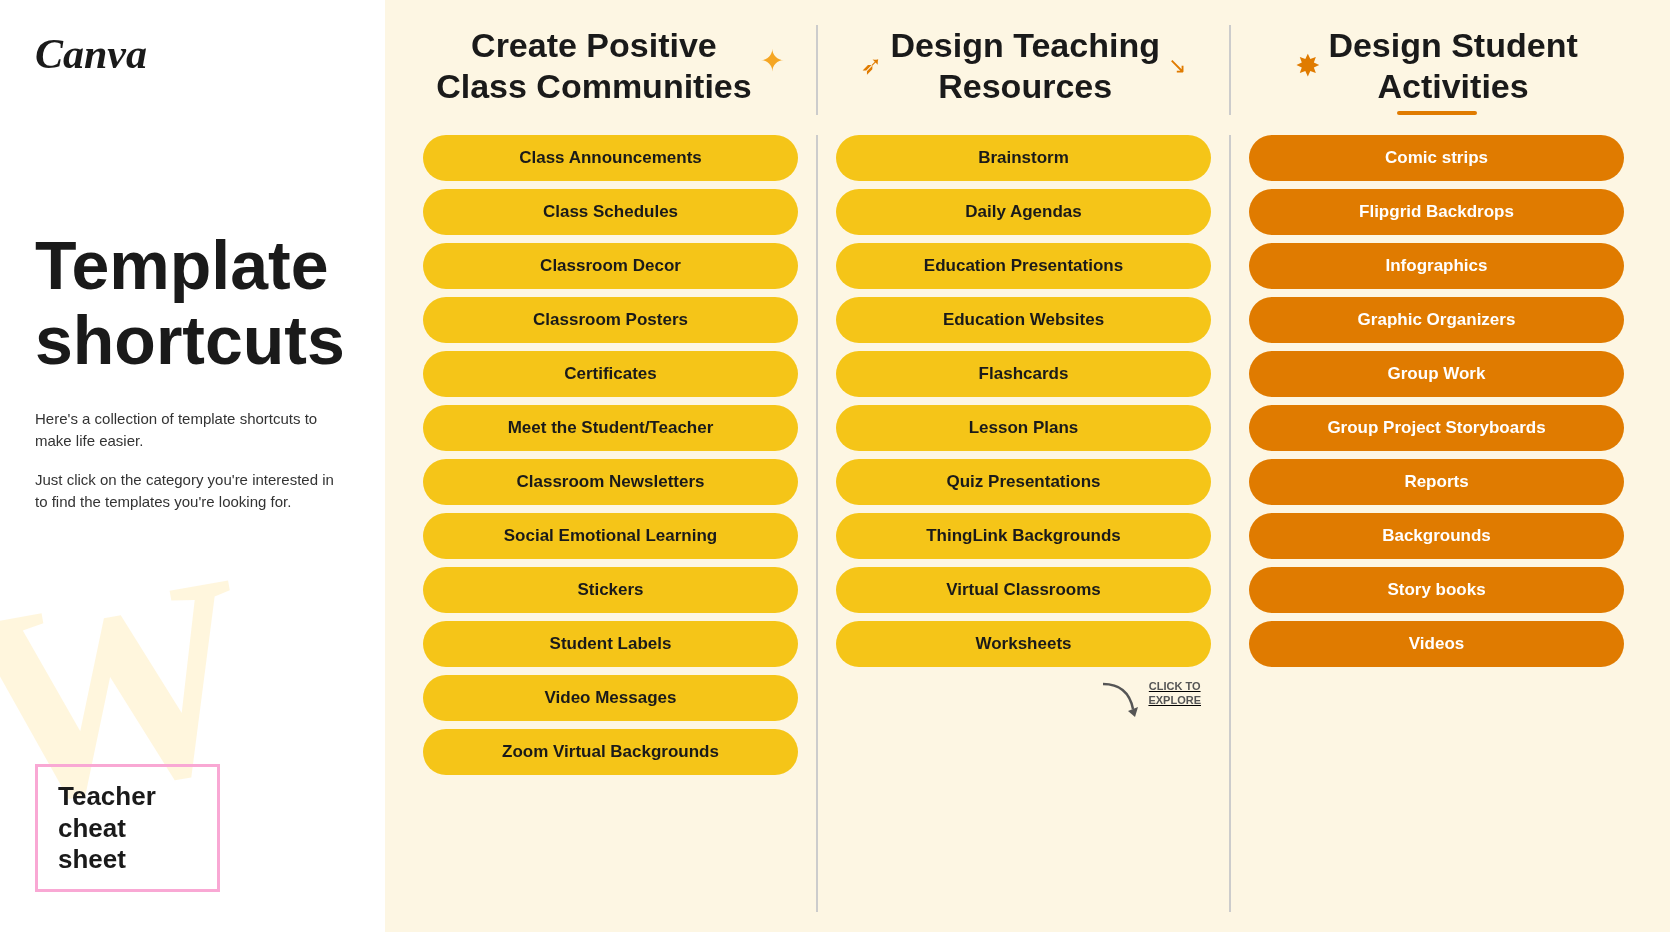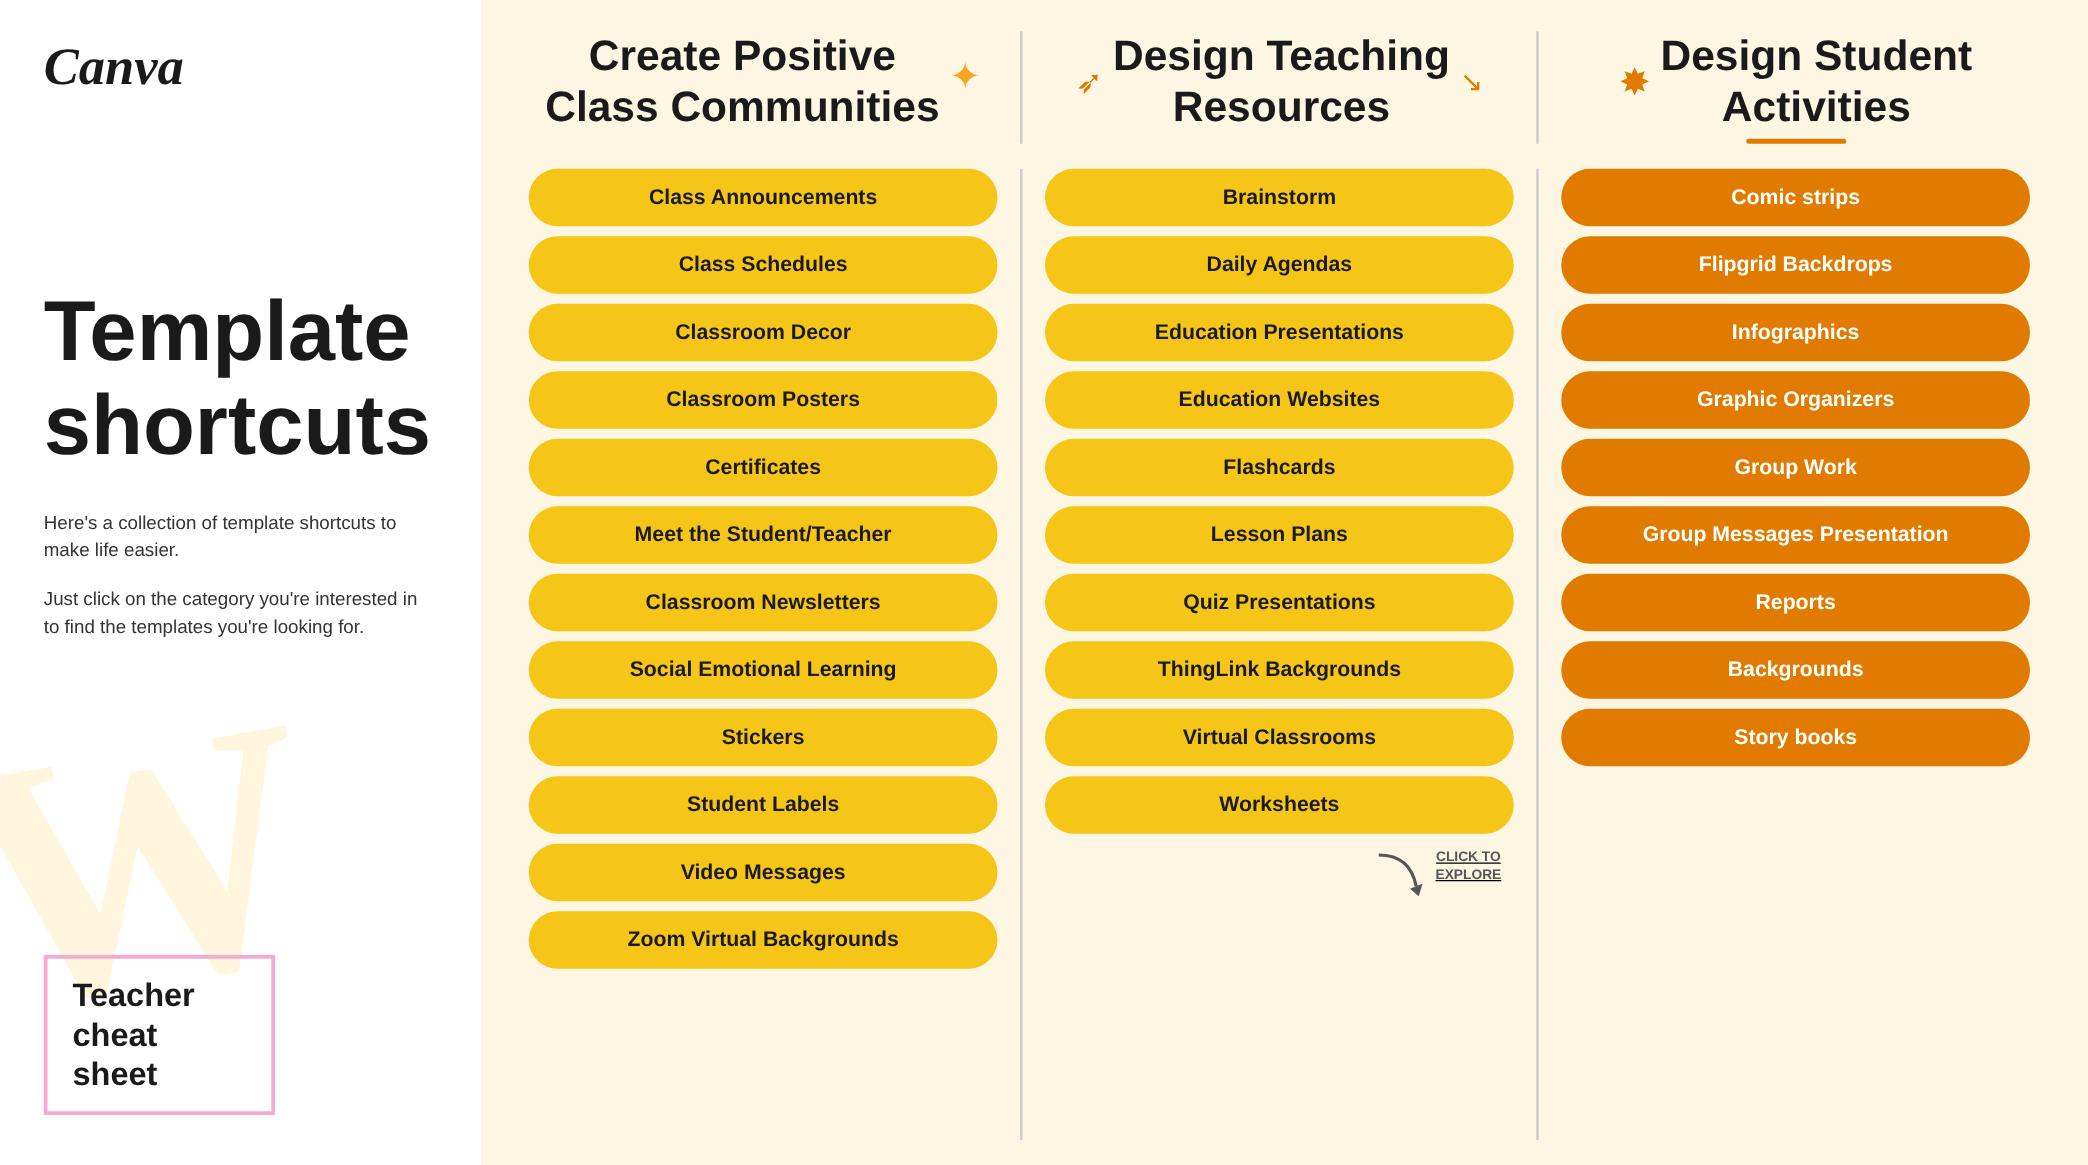--- a/index.html
+++ b/index.html
@@ -276,20 +276,21 @@
         <div class="click-explore-text">CLICK TO<br>EXPLORE</div>
       </div>
     </div>
 
     <div class="column">
       <button class="btn-orange">Comic strips</button>
       <button class="btn-orange">Flipgrid Backdrops</button>
       <button class="btn-orange">Infographics</button>
       <button class="btn-orange">Graphic Organizers</button>
       <button class="btn-orange">Group Work</button>
-      <button class="btn-orange">Group Messages Presentation</button>
+      <button class="btn-orange">Group Project Storyboards</button>
       <button class="btn-orange">Reports</button>
       <button class="btn-orange">Backgrounds</button>
       <button class="btn-orange">Story books</button>
+      <button class="btn-orange">Videos</button>
     </div>
 
   </div>
 </div>
 
 </body></html>

